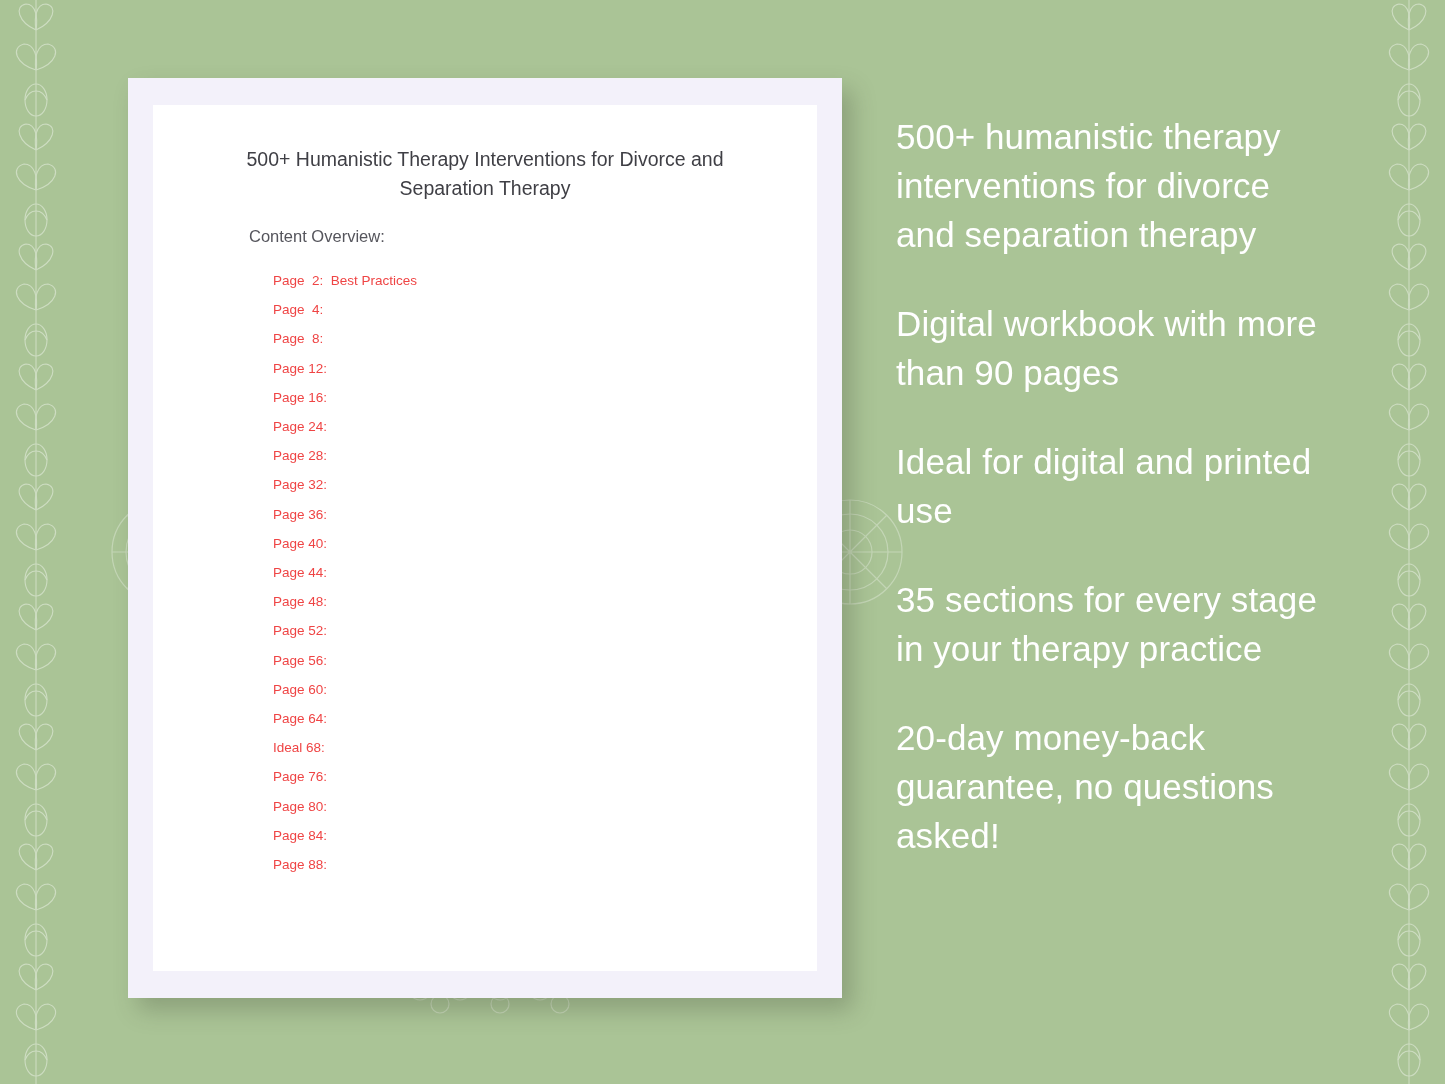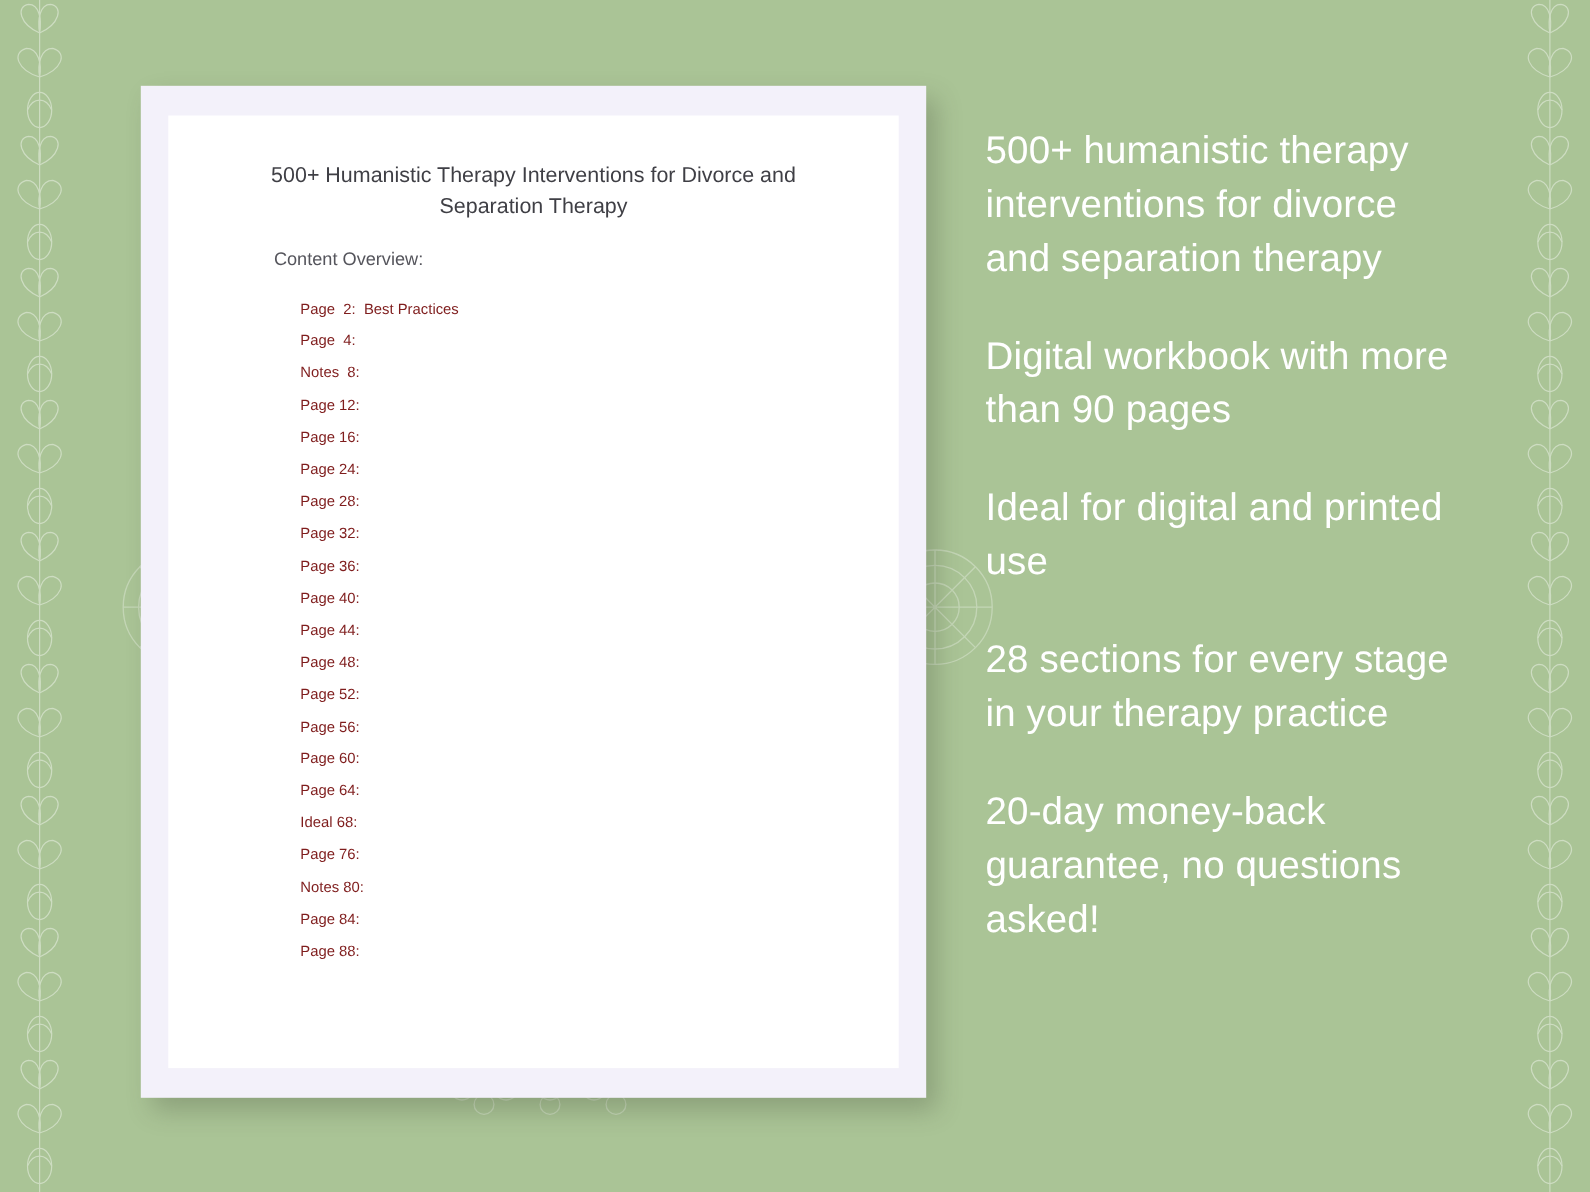--- a/index.html
+++ b/index.html
@@ -67,21 +67,21 @@
     color: #55555c;
     padding-left: 44px;
   }
 
   .toc {
     margin-top: 20px;
     padding-left: 68px;
   }
   .toc-row {
     font-size: 13.5px;
-    color: #7f1d1d;
+    color: #ef4444;
     line-height: 29.2px;
     white-space: pre;
   }
   .toc-page { display: inline-block; }
   .toc-label { display: inline-block; }
 
   
   .features {
     position: absolute;
     left: 896px;
@@ -182,42 +182,42 @@
   </g>
 </svg>
 
 <div class="doc-card">
   <div class="doc-inner">
     <div class="doc-title">500+ Humanistic Therapy Interventions for Divorce and Separation Therapy</div>
     <div class="doc-subtitle">Content Overview:</div>
     <div class="toc" id="toc-container">
         <div class="toc-row"><span class="toc-page">Page  2:</span><span class="toc-label">  Best Practices</span></div>
         <div class="toc-row"><span class="toc-page">Page  4:</span><span class="toc-label"></span></div>
-        <div class="toc-row"><span class="toc-page">Notes  8:</span><span class="toc-label"></span></div>
+        <div class="toc-row"><span class="toc-page">Page  8:</span><span class="toc-label"></span></div>
         <div class="toc-row"><span class="toc-page">Page 12:</span><span class="toc-label"></span></div>
         <div class="toc-row"><span class="toc-page">Page 16:</span><span class="toc-label"></span></div>
         <div class="toc-row"><span class="toc-page">Page 24:</span><span class="toc-label"></span></div>
         <div class="toc-row"><span class="toc-page">Page 28:</span><span class="toc-label"></span></div>
         <div class="toc-row"><span class="toc-page">Page 32:</span><span class="toc-label"></span></div>
         <div class="toc-row"><span class="toc-page">Page 36:</span><span class="toc-label"></span></div>
         <div class="toc-row"><span class="toc-page">Page 40:</span><span class="toc-label"></span></div>
         <div class="toc-row"><span class="toc-page">Page 44:</span><span class="toc-label"></span></div>
         <div class="toc-row"><span class="toc-page">Page 48:</span><span class="toc-label"></span></div>
         <div class="toc-row"><span class="toc-page">Page 52:</span><span class="toc-label"></span></div>
         <div class="toc-row"><span class="toc-page">Page 56:</span><span class="toc-label"></span></div>
         <div class="toc-row"><span class="toc-page">Page 60:</span><span class="toc-label"></span></div>
         <div class="toc-row"><span class="toc-page">Page 64:</span><span class="toc-label"></span></div>
         <div class="toc-row"><span class="toc-page">Ideal 68:</span><span class="toc-label"></span></div>
         <div class="toc-row"><span class="toc-page">Page 76:</span><span class="toc-label"></span></div>
-        <div class="toc-row"><span class="toc-page">Notes 80:</span><span class="toc-label"></span></div>
+        <div class="toc-row"><span class="toc-page">Page 80:</span><span class="toc-label"></span></div>
         <div class="toc-row"><span class="toc-page">Page 84:</span><span class="toc-label"></span></div>
         <div class="toc-row"><span class="toc-page">Page 88:</span><span class="toc-label"></span></div>
       </div>
   </div>
 </div>
 
 <div class="features" id="features-container">
     <div class="feature">500+ humanistic therapy interventions for divorce and separation therapy</div>
     <div class="feature">Digital workbook with more than 90 pages</div>
     <div class="feature">Ideal for digital and printed use</div>
-    <div class="feature">28 sections for every stage in your therapy practice</div>
+    <div class="feature">35 sections for every stage in your therapy practice</div>
     <div class="feature">20-day money-back guarantee, no questions asked!</div>
   </div>
 
 </body></html>

